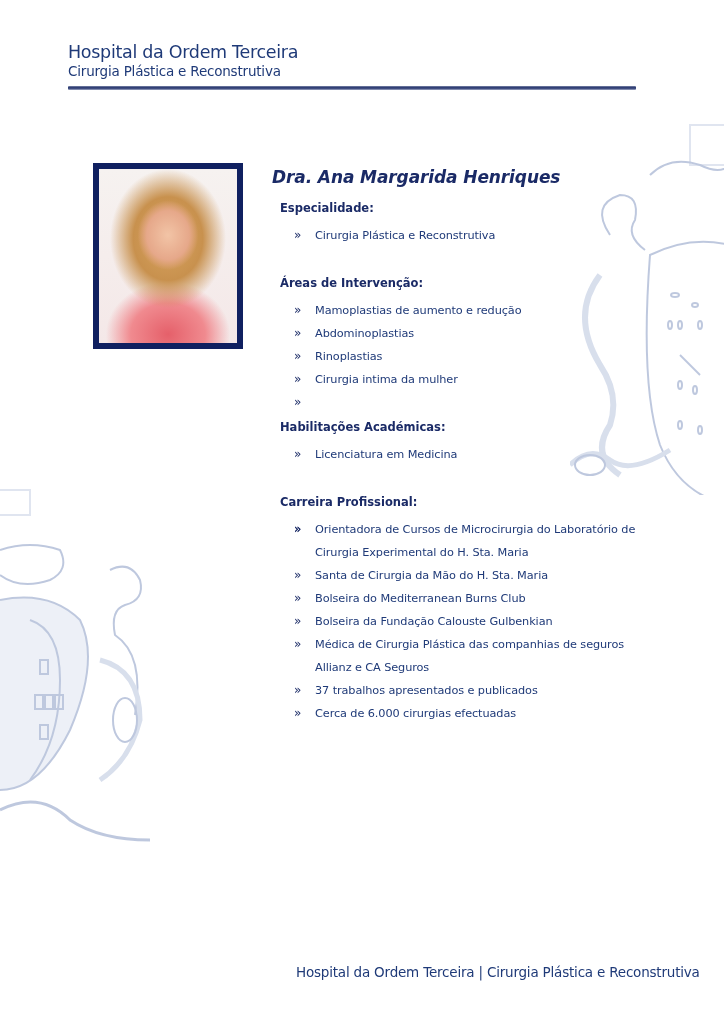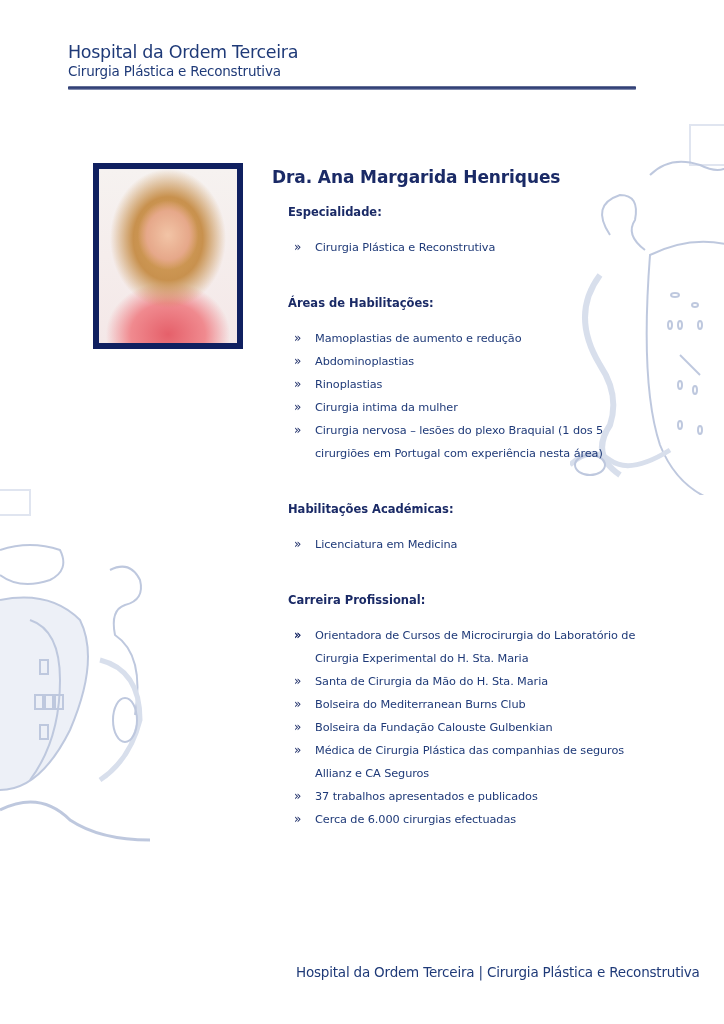--- a/index.html
+++ b/index.html
@@ -24,22 +24,22 @@
     background:#102060; box-sizing:border-box; padding:6px; }
   .photo { width:100%; height:100%;
     background:
       radial-gradient(ellipse 22% 20% at 50% 38%, #f2c4a6 0%, #e6a88a 70%, transparent 100%),
       radial-gradient(ellipse 42% 40% at 50% 40%, #d9a560 0%, #c8914e 60%, transparent 100%),
       radial-gradient(ellipse 45% 30% at 50% 95%, #e5606a 0%, #f08a8f 60%, transparent 100%),
       linear-gradient(#f6f2f0, #f4e8e8);
   }
 
   .content { position:absolute; left:272px; top:166px; width:380px; }
-  .name { font-size:17px; font-weight:bold; color:#1a2a66; letter-spacing:-0.1px; line-height:22px; margin:0 0 12px 0; }
-  .sec-title { font-size:11.5px; font-weight:bold; color:#1a2a66; line-height:16px; margin:16px; }
+  .name { font-size:17px; font-weight:bold; color:#1a2a66; letter-spacing:-0.1px; line-height:22px; margin:0 0 12px 0;font-style:italic; }
+  .sec-title { font-size:11.5px; font-weight:bold; color:#1a2a66; line-height:16px; margin:8px; }
   .list { list-style:none; margin:4px 0 0 0; padding:0; }
   .list li { position:relative; padding-left:43px; font-size:11.3px; line-height:23px; color:#1f3a78; letter-spacing:-0.1px; }
   .list li .bullet { position:absolute; left:22px; top:0; font-size:12px; color:#1a2a66; }
   .gap-1 { height:15px; }
   .footer { position:absolute; left:272px; top:964px; font-size:13.5px; color:#1f3a78; letter-spacing:-0.2px;margin-left:24px; }
 </style>
 </head>
 <body>
 
 <div class="header">
@@ -93,27 +93,27 @@
 
   <div>
     <h2 class="sec-title">Especialidade:</h2>
     <ul class="list">
       <li><span class="bullet">»</span><span>Cirurgia Plástica e Reconstrutiva</span></li>
     </ul>
   </div>
   <div class="gap-1" style="height:20px"></div>
 
   <div>
-    <h2 class="sec-title">Áreas de Habilitações:</h2>
+    <h2 class="sec-title">Áreas de Intervenção:</h2>
     <ul class="list">
       <li><span class="bullet">»</span><span>Mamoplastias de aumento e redução</span></li>
       <li><span class="bullet">»</span><span>Abdominoplastias</span></li>
       <li><span class="bullet">»</span><span>Rinoplastias</span></li>
       <li><span class="bullet">»</span><span>Cirurgia intima da mulher</span></li>
-      <li><span class="bullet">»</span><span>Cirurgia nervosa – lesões do plexo Braquial (1 dos 5 cirurgiões em Portugal com experiência nesta área)</span></li>
+      <li><span class="bullet">»</span></li>
     </ul>
   </div>
   <div style="height:20px"></div>
 
   <div>
     <h2 class="sec-title">Habilitações Académicas:</h2>
     <ul class="list">
       <li><span class="bullet">»</span><span>Licenciatura em Medicina</span></li>
     </ul>
   </div>

